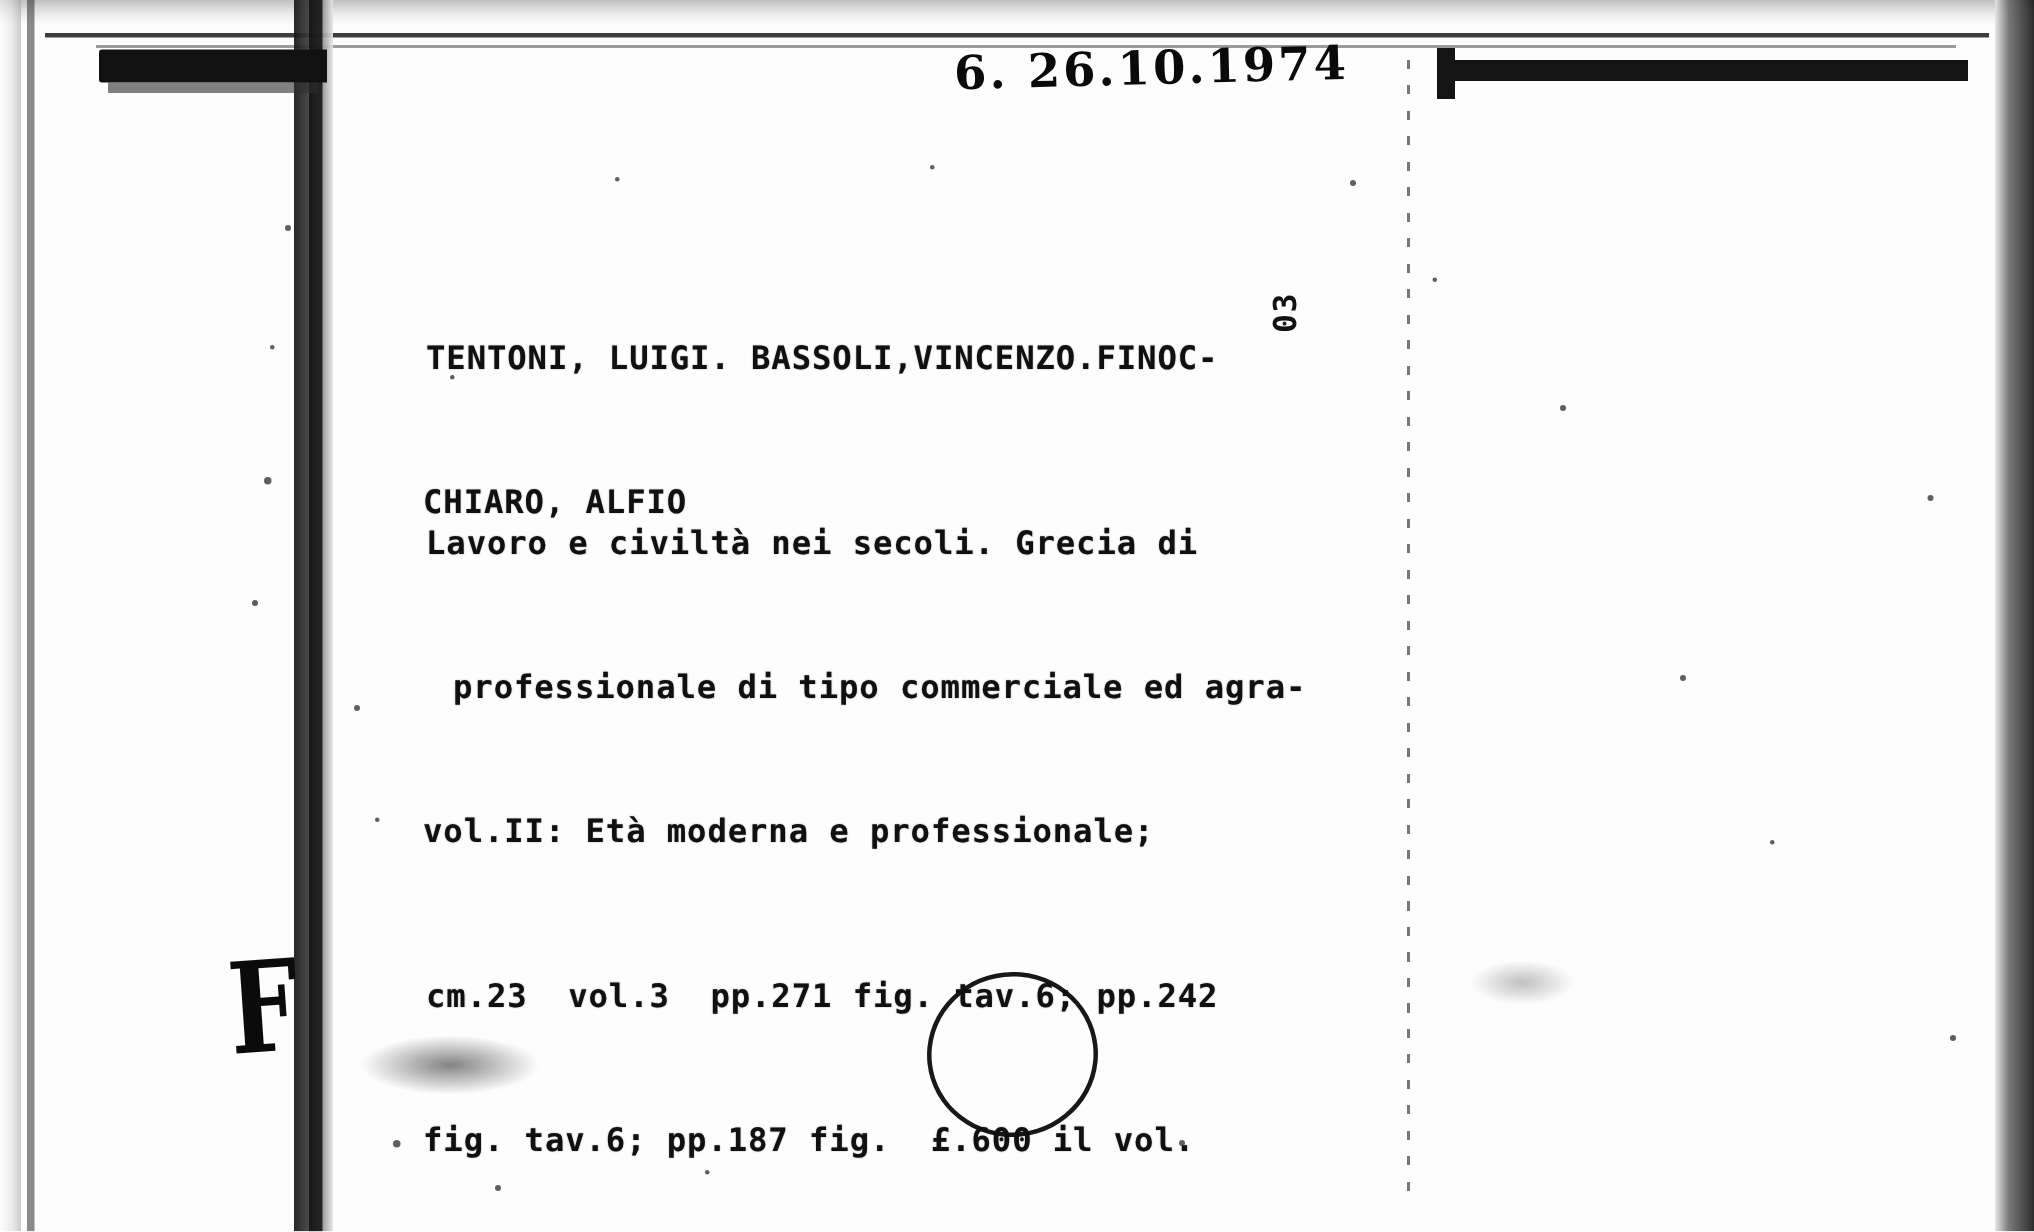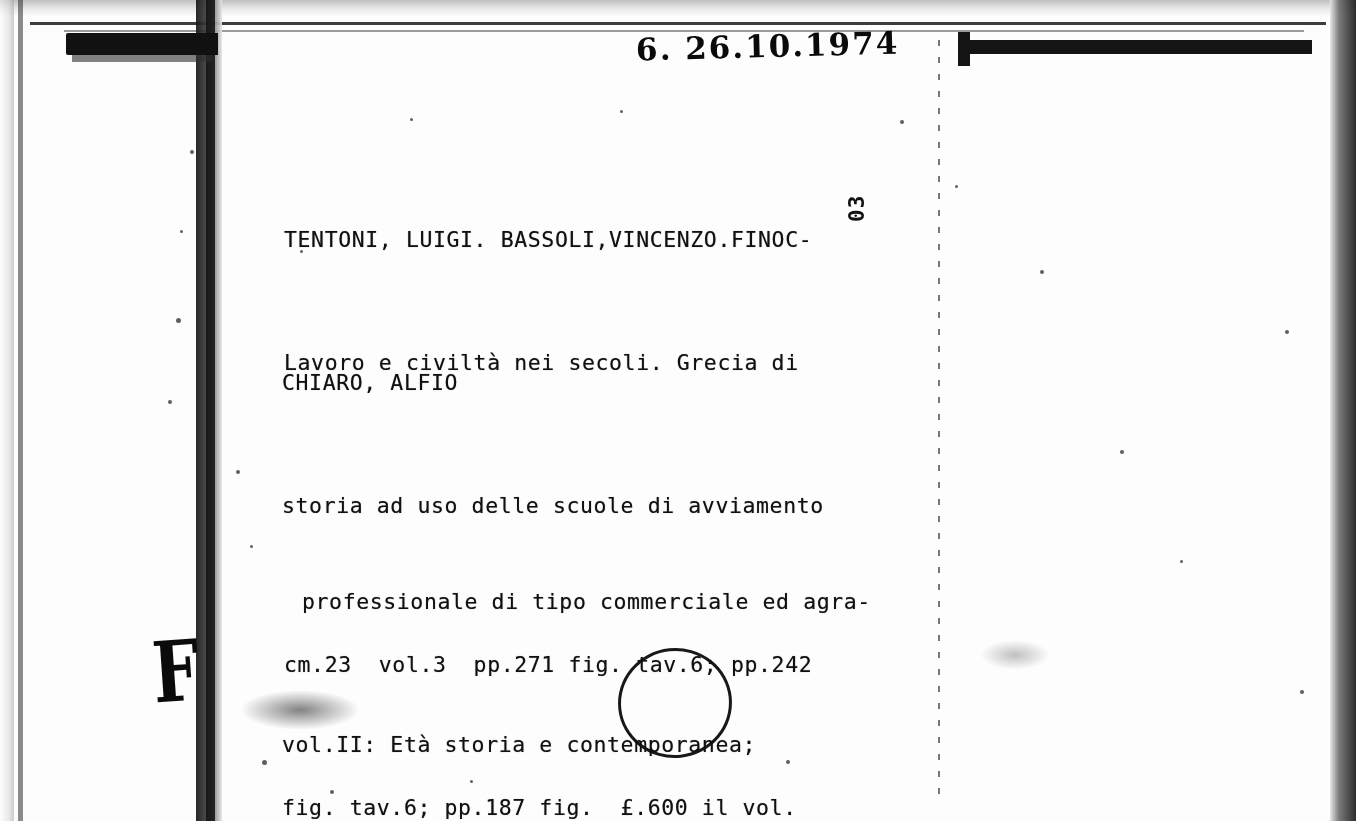--- a/index.html
+++ b/index.html
@@ -202,35 +202,35 @@
     border: 3px solid #181818;
     border-radius: 50%;
     transform: rotate(-6deg);
   }
 
   
   .typed {
     position: absolute;
     left: 284px;
     font-family: "DejaVu Sans Mono", monospace;
-    font-weight: 400;
+    font-weight: 700;
     font-size: 21.5px;
     line-height: 32px;
     letter-spacing: .6px;
     color: #101010;
     white-space: pre;
     text-shadow: 0 0 1px rgba(0,0,0,.45);
   }
   .blk-heading { top: 160px; }
   .blk-body    { top: 283px; }
   .blk-coll    { top: 585px; }
 
   .typed div { position: relative; }
   .typed .ln-1 { left: 0px; }
-  .typed .ln-2 { left: -2px; margin-top: 47px; }
+  .typed .ln-2 { left: -2px; }
   .typed .ln-3 { left: 18px; }
 
   
   .blotch {
     position: absolute;
     background: radial-gradient(ellipse at center, rgba(30,30,30,.55) 0%, rgba(30,30,30,0) 70%);
     border-radius: 50%;
   }
 </style>
 </head>
@@ -261,23 +261,22 @@
 
   <div class="circle-mark"></div>
 
   <div class="typed blk-heading">
     <div class="ln-1">TENTONI, LUIGI. BASSOLI,VINCENZO.FINOC-</div>
     <div class="ln-2">CHIARO, ALFIO</div>
   </div>
 
   <div class="typed blk-body">
     <div class="ln-1">Lavoro e civiltà nei secoli. Grecia di</div>
-    <div class="ln-2">storia ad uso delle scuole di avviamento</div>
     <div class="ln-3">professionale di tipo commerciale ed agra-</div>
-    <div class="ln-2">vol.II: Età storia e contemporanea;</div>
+    <div class="ln-2">vol.II: Età moderna e professionale;</div>
     
     
     
   </div>
 
   <div class="typed blk-coll">
     <div class="ln-1">cm.23  vol.3  pp.271 fig. tav.6; pp.242</div>
     <div class="ln-2">fig. tav.6; pp.187 fig.  £.600 il vol.</div>
   </div>
 

